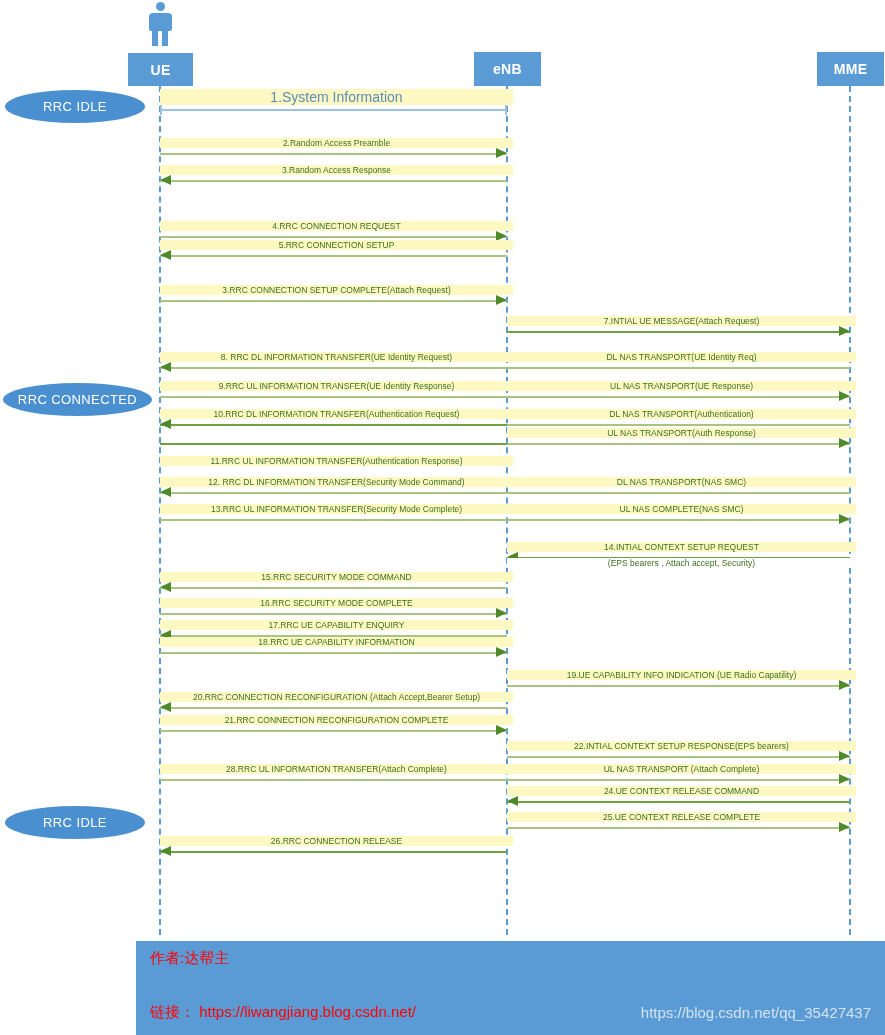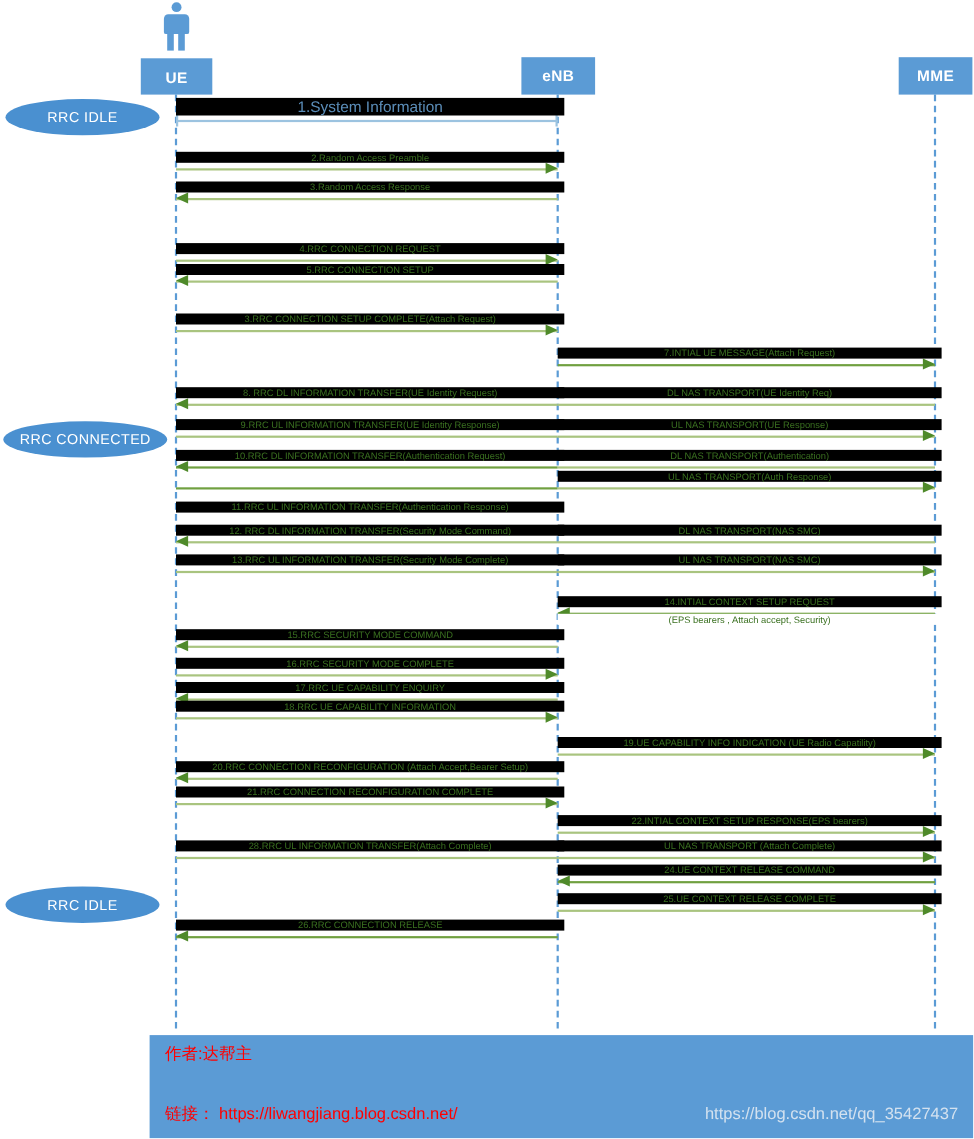--- a/index.html
+++ b/index.html
@@ -111,21 +111,21 @@
   }
   .msg.blue .line {
     border-top-color: #9cc3e0;
   }
   .msg .label {
     position: absolute;
     top: -15px;
     white-space: nowrap;
     font-size: 8.5px;
     color: #3a7020;
-    background: #000000;
+    background: #fef9c3;
     padding: 0 3px;
     text-align: center;
   }
   .msg.blue .label {
     color: #5b8db8;
     font-size: 14px;
     top: -20px;
   }
   .msg .label2 {
     position: absolute;
@@ -315,21 +315,21 @@
         <div class="line" style="width: 343px;"></div>
         <div class="label" style="left: 0px; width: 343px;">DL NAS TRANSPORT(NAS SMC)</div>
       </div>
       <div class="msg" style="left: 160px; top: 519px; width: 347px;">
         <div class="line" style="width: 347px;"></div>
         <div class="label" style="left: 0px; width: 347px;">13.RRC UL INFORMATION TRANSFER(Security Mode Complete)</div>
       </div>
       <div class="msg" style="left: 507px; top: 519px; width: 343px;">
         <div class="line" style="width: 343px;"></div>
         <div class="arrowhead right" style="left: 332px;"></div>
-        <div class="label" style="left: 0px; width: 343px;">UL NAS TRANSPORT(NAS SMC)</div>
+        <div class="label" style="left: 0px; width: 343px;">UL NAS COMPLETE(NAS SMC)</div>
       </div>
       <div class="msg dark" style="left: 507px; top: 557px; width: 343px;">
         <div class="line" style="width: 343px;"></div>
         <div class="arrowhead left" style="left: 0px;"></div>
         <div class="label" style="left: 0px; width: 343px;">14.INTIAL CONTEXT SETUP REQUEST</div>
         <div class="label2" style="left: 0px; width: 343px;">(EPS bearers , Attach accept, Security)</div>
       </div>
       <div class="msg" style="left: 160px; top: 587px; width: 347px;">
         <div class="line" style="width: 347px;"></div>
         <div class="arrowhead left" style="left: 0px;"></div>

